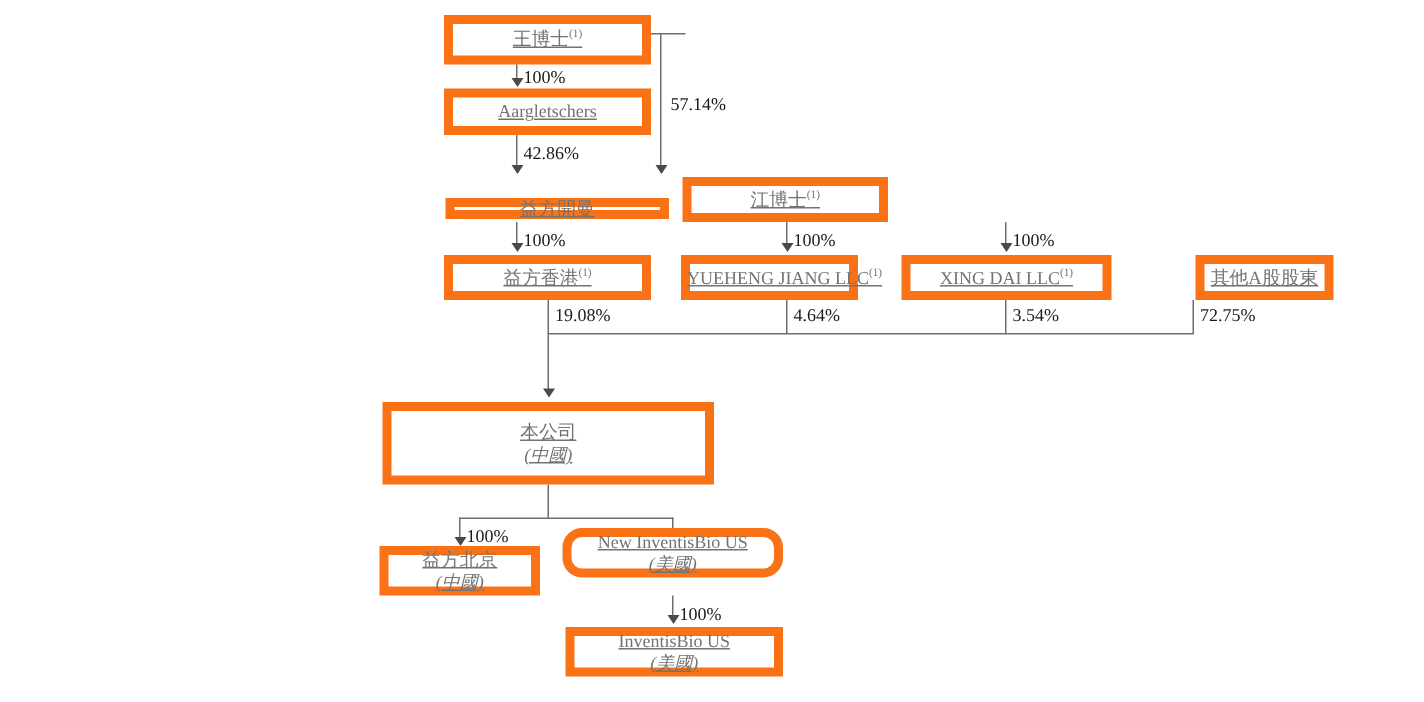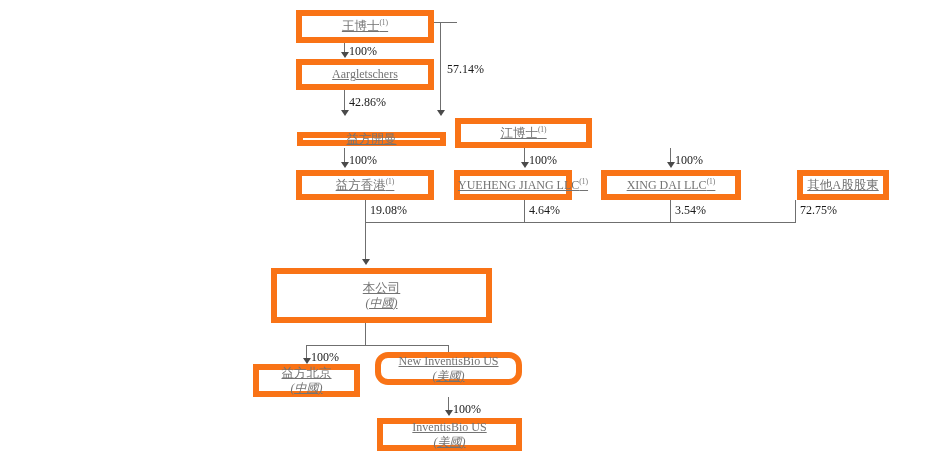--- a/index.html
+++ b/index.html
@@ -160,21 +160,21 @@
   <div class="pct" style="left:529px; top:203px;">4.64%</div>
 
   <div class="vline" style="left:670px; top:200px; height:22px;"></div>
   <div class="pct" style="left:675px; top:203px;">3.54%</div>
 
   <div class="vline" style="left:795px; top:200px; height:22px;"></div>
   <div class="pct" style="left:800px; top:203px;">72.75%</div>
 
   <div class="hline" style="left:365px; top:222px; width:431px;"></div>
 
-  <div class="node" style="left:255px; top:268px; width:221px; height:55px;margin-left:16px;">
+  <div class="node" style="left:255px; top:268px; width:221px; height:55px;">
     <div class="line1">本公司</div>
     <div class="line2">(中國)</div>
   </div>
 
   <div class="vline" style="left:365px; top:323px; height:23px;"></div>
   <div class="hline" style="left:306px; top:345px; width:143px;"></div>
   <div class="vline" style="left:306px; top:345px; height:14px;"></div>
   <div class="arrowhead" style="left:303px; top:358px;"></div>
   <div class="pct" style="left:311px; top:350px;">100%</div>
 

